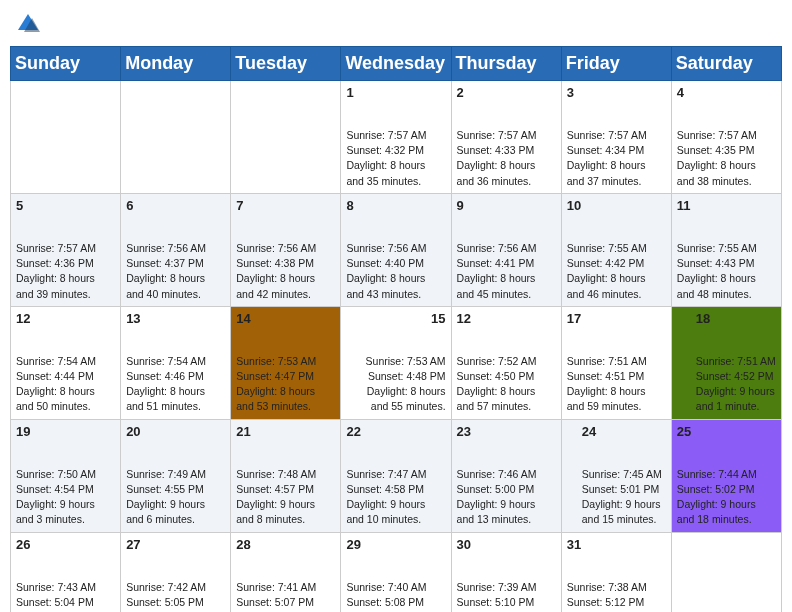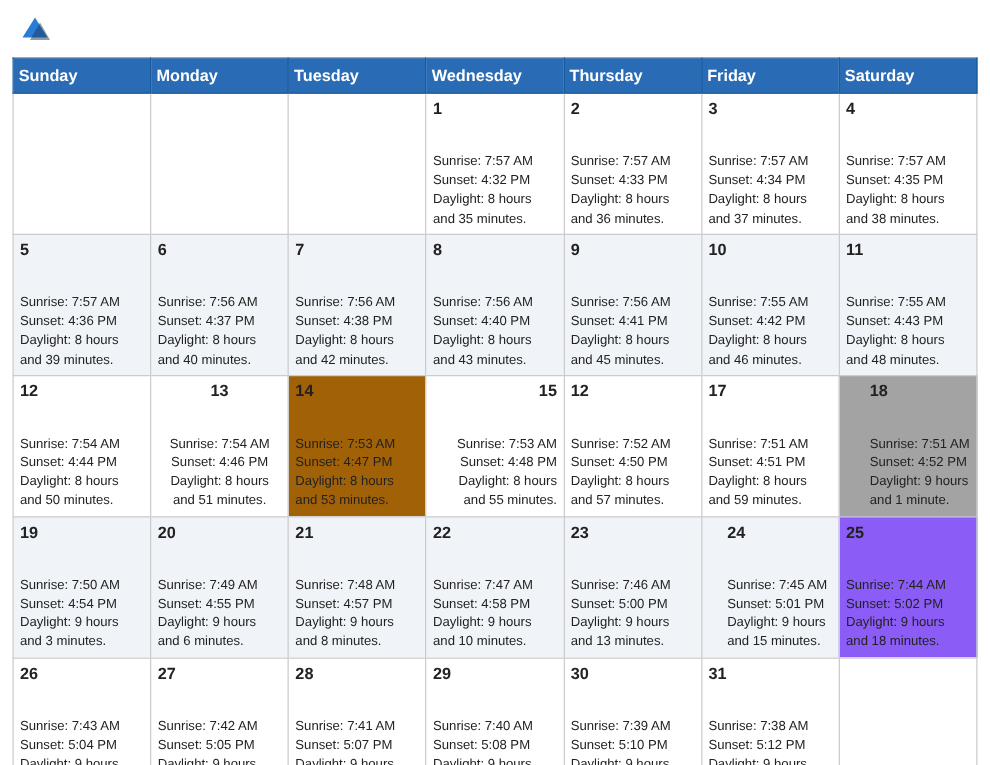--- a/index.html
+++ b/index.html
@@ -49,21 +49,21 @@
       color: #333;
     }
     .calendar {
       width: 100%;
       border-collapse: collapse;
       border: 1px solid #ccc;
     }
     .calendar th {
       background-color: #2a6bb5;
       color: #fff;
-      font-size: 13px;
+      font-size: 18px;
       font-weight: bold;
       padding: 6px 4px;
       text-align: left;
       border: 1px solid #1a5a9a;
     }
     .calendar td {
       border: 1px solid #ccc;
       vertical-align: top;
       padding: 4px 5px;
       width: calc(100% / 7);
@@ -199,21 +199,21 @@
 Daylight: 8 hours and 48 minutes.</div>
         </td>
       </tr>
       <tr>
         <td style="background-color: rgb(255, 255, 255);">
           <div class="day-number">12</div>
           <div class="day-info" style="white-space: pre-line;">Sunrise: 7:54 AM
 Sunset: 4:44 PM
 Daylight: 8 hours and 50 minutes.</div>
         </td>
-        <td style="background-color: rgb(255, 255, 255); text-align: center;">
+        <td style="background-color: rgb(255, 255, 255);">
           <div class="day-number">13</div>
           <div class="day-info" style="white-space: pre-line;">Sunrise: 7:54 AM
 Sunset: 4:46 PM
 Daylight: 8 hours and 51 minutes.</div>
         </td>
         <td style="background-color: #a16207;">
           <div class="day-number">14</div>
           <div class="day-info" style="white-space: pre-line;">Sunrise: 7:53 AM
 Sunset: 4:47 PM
 Daylight: 8 hours and 53 minutes.</div>
@@ -229,21 +229,21 @@
           <div class="day-info" style="white-space: pre-line;">Sunrise: 7:52 AM
 Sunset: 4:50 PM
 Daylight: 8 hours and 57 minutes.</div>
         </td>
         <td style="background-color: rgb(255, 255, 255);">
           <div class="day-number">17</div>
           <div class="day-info" style="white-space: pre-line;">Sunrise: 7:51 AM
 Sunset: 4:51 PM
 Daylight: 8 hours and 59 minutes.</div>
         </td>
-        <td style="background-color: #a3a3a3; padding-left: 24px;">
+        <td style="background-color: #4d7c0f; padding-left: 24px;">
           <div class="day-number">18</div>
           <div class="day-info" style="white-space: pre-line;">Sunrise: 7:51 AM
 Sunset: 4:52 PM
 Daylight: 9 hours and 1 minute.</div>
         </td>
       </tr>
       <tr>
         <td style="background-color: rgb(240, 244, 248);">
           <div class="day-number">19</div>
           <div class="day-info" style="white-space: pre-line;">Sunrise: 7:50 AM

